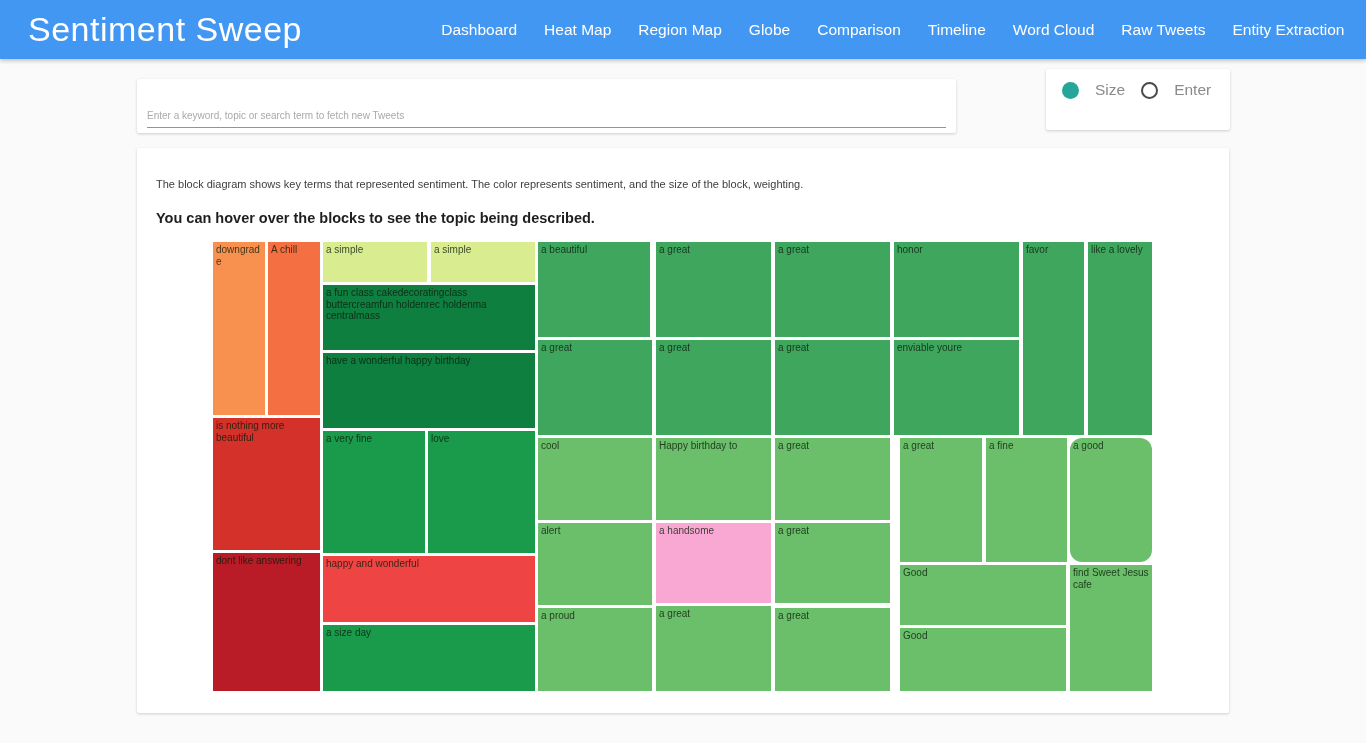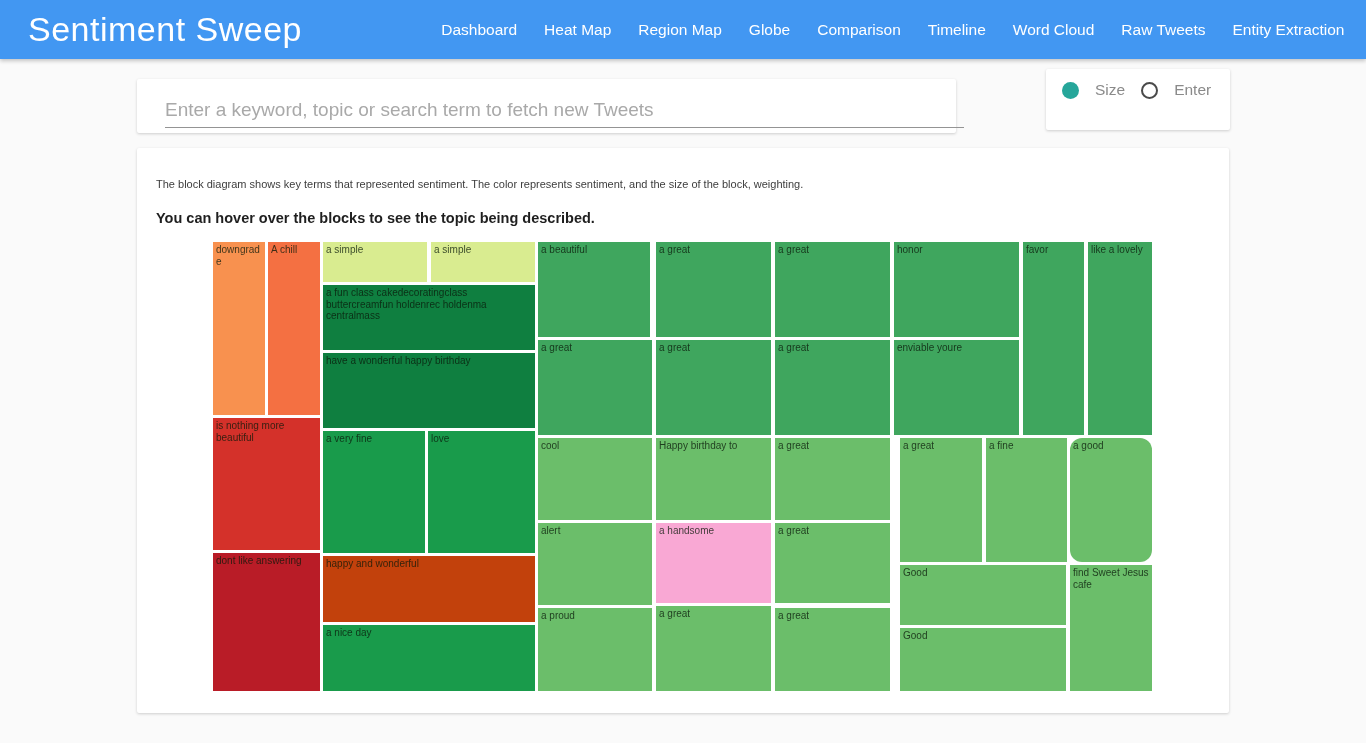--- a/index.html
+++ b/index.html
@@ -30,21 +30,21 @@
   }
   .card {
     position:absolute; background:#ffffff; border-radius:2px;
     box-shadow:0 1px 3px rgba(0,0,0,0.18);
   }
   .search-card { left:137px; top:79px; width:819px; height:54px; }
   .search-input {
     position:absolute; left:10px; right:10px; bottom:5px; width:799px;
     border:none; border-bottom:1px solid #949494; outline:none;
     font-family:"Liberation Sans", sans-serif;
-    font-size:19px; color:#333; padding:4px 0 6px 0; background:transparent;margin-left:18px;
+    font-size:10px; color:#333; padding:4px 0 6px 0; background:transparent;
   }
   .search-input::placeholder { color:#a9a9a9; opacity:1; }
   .toggle-card { left:1046px; top:69px; width:184px; height:61px; }
   .toggle-row {
     position:absolute; left:16px; top:12px; display:flex; align-items:center;
   }
   .radio-dot {
     width:17px; height:17px; border-radius:50%; display:inline-block;
     cursor:pointer; flex:0 0 auto;
   }
@@ -110,22 +110,22 @@
       <div class="block" title="downgrade" style="left: 0px; top: 0px; width: 52px; height: 173px; background: rgb(248, 145, 79);">downgrade</div>
       <div class="block" title="A chill" style="left: 55px; top: 0px; width: 52px; height: 173px; background: rgb(244, 112, 66);">A chill</div>
       <div class="block" title="is nothing more beautiful" style="left: 0px; top: 176px; width: 107px; height: 132px; background: rgb(212, 49, 42);">is nothing more beautiful</div>
       <div class="block" title="dont like answering" style="left: 0px; top: 311px; width: 107px; height: 138px; background: rgb(185, 28, 39);">dont like answering</div>
       <div class="block" title="a simple" style="left: 110px; top: 0px; width: 104px; height: 40px; background: rgb(217, 236, 144);">a simple</div>
       <div class="block" title="a simple" style="left: 218px; top: 0px; width: 104px; height: 40px; background: rgb(217, 236, 144);">a simple</div>
       <div class="block" title="a fun class cakedecoratingclass buttercreamfun holdenrec holdenma centralmass" style="left: 110px; top: 43px; width: 212px; height: 65px; background: rgb(15, 127, 64);">a fun class cakedecoratingclass buttercreamfun holdenrec holdenma centralmass</div>
       <div class="block" title="have a wonderful happy birthday" style="left: 110px; top: 111px; width: 212px; height: 75px; background: rgb(15, 127, 64);">have a wonderful happy birthday</div>
       <div class="block" title="a very fine" style="left: 110px; top: 189px; width: 102px; height: 122px; background: rgb(25, 155, 75);">a very fine</div>
       <div class="block" title="love" style="left: 215px; top: 189px; width: 107px; height: 122px; background: rgb(25, 155, 75);">love</div>
-      <div class="block" title="happy and wonderful" style="left: 110px; top: 314px; width: 212px; height: 66px; background: #c2410c;">happy and wonderful</div>
-      <div class="block" title="a nice day" style="left: 110px; top: 383px; width: 212px; height: 66px; background: rgb(25, 155, 75);">a nice day</div>
+      <div class="block" title="happy and wonderful" style="left: 110px; top: 314px; width: 212px; height: 66px; background: #ef4444;">happy and wonderful</div>
+      <div class="block" title="a nice day" style="left: 110px; top: 383px; width: 212px; height: 66px; background: rgb(25, 155, 75);">a size day</div>
       <div class="block" title="a beautiful" style="left: 325px; top: 0px; width: 112px; height: 95px; background: rgb(63, 166, 94);">a beautiful</div>
       <div class="block" title="a great" style="left: 443px; top: 0px; width: 115px; height: 95px; background: rgb(63, 166, 94);">a great</div>
       <div class="block" title="a great" style="left: 562px; top: 0px; width: 115px; height: 95px; background: rgb(63, 166, 94);">a great</div>
       <div class="block" title="honor" style="left: 681px; top: 0px; width: 125px; height: 95px; background: rgb(63, 166, 94);">honor</div>
       <div class="block" title="favor" style="left: 810px; top: 0px; width: 61px; height: 193px; background: rgb(63, 166, 94);">favor</div>
       <div class="block" title="like a lovely" style="left: 875px; top: 0px; width: 64px; height: 193px; background: rgb(63, 166, 94);">like a lovely</div>
       <div class="block" title="a great" style="left: 325px; top: 98px; width: 114px; height: 95px; background: rgb(63, 166, 94);">a great</div>
       <div class="block" title="a great" style="left: 443px; top: 98px; width: 115px; height: 95px; background: rgb(63, 166, 94);">a great</div>
       <div class="block" title="a great" style="left: 562px; top: 98px; width: 115px; height: 95px; background: rgb(63, 166, 94);">a great</div>
       <div class="block" title="enviable youre" style="left: 681px; top: 98px; width: 125px; height: 95px; background: rgb(63, 166, 94);">enviable youre</div>

